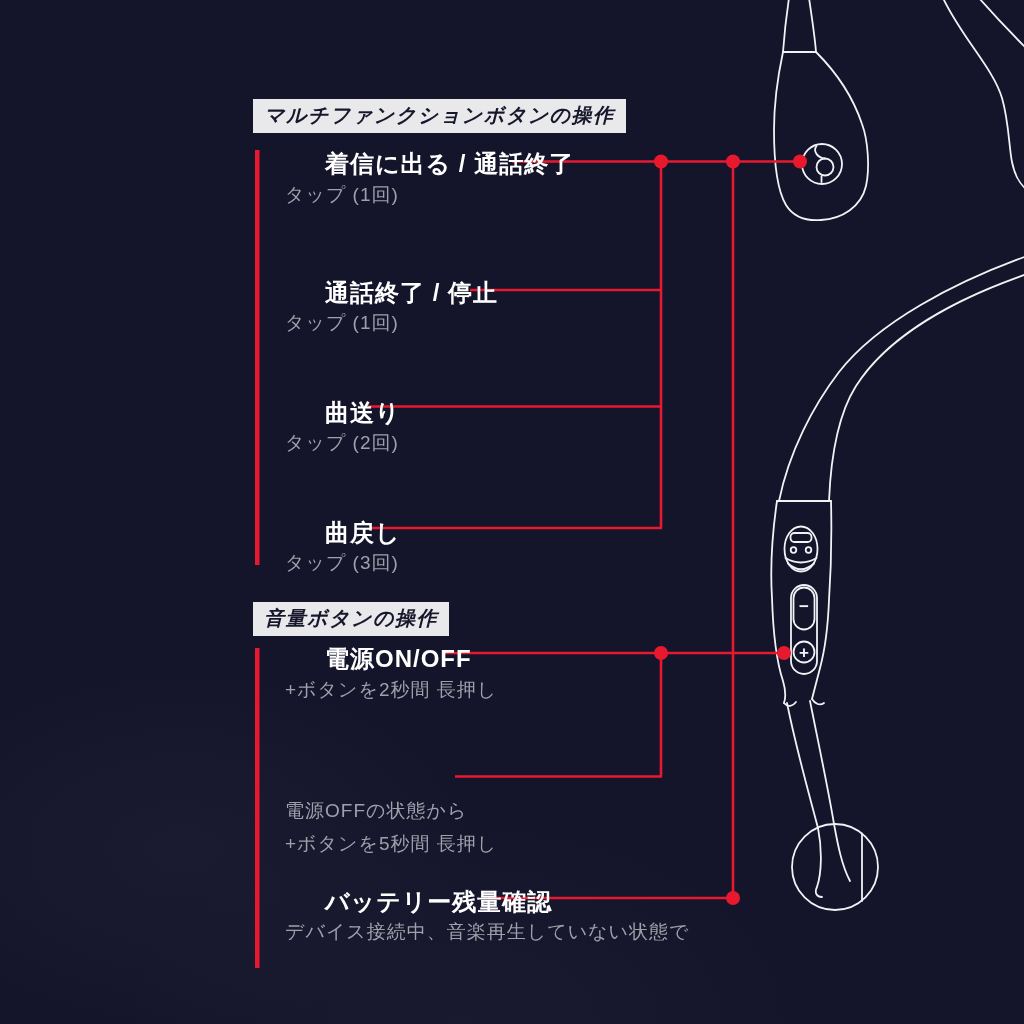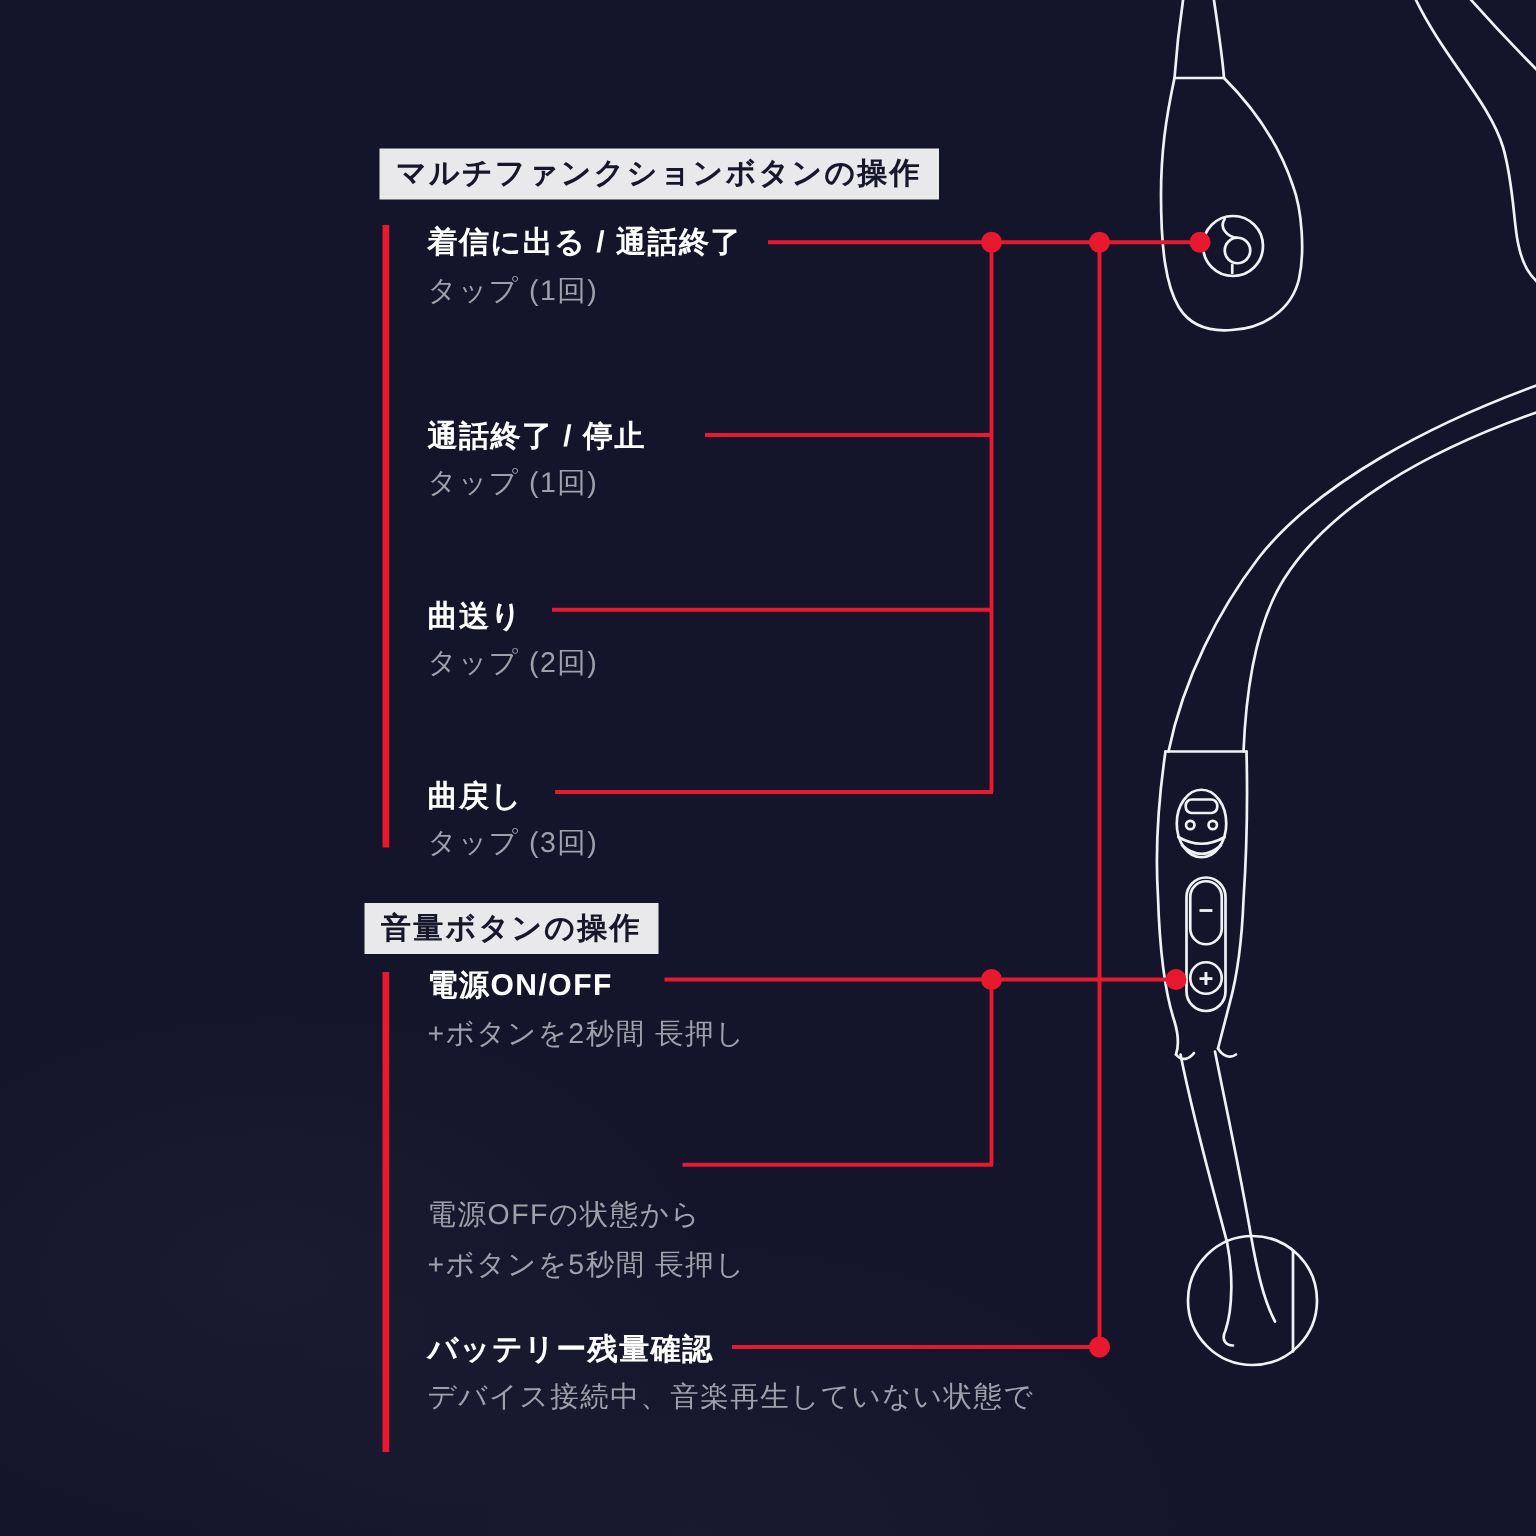--- a/index.html
+++ b/index.html
@@ -12,26 +12,26 @@
       radial-gradient(ellipse 420px 260px at 18% 83%, rgba(150,150,170,0.05), rgba(0,0,0,0) 70%),
       radial-gradient(ellipse 500px 300px at 45% 100%, rgba(150,150,170,0.04), rgba(0,0,0,0) 70%),
       #14142A;
     font-family:"Liberation Sans","DejaVu Sans",sans-serif;
   }
   .overlay{position:absolute;left:0;top:0;width:1024px;height:1024px;}
   .hdr{
     position:absolute;
     background:#E9E9EC;color:#17172C;
     font-size:20px;font-weight:bold;letter-spacing:1.5px;
-    padding:3px 11px 4px;white-space:nowrap;
+    padding:3px 11px 4px;white-space:nowrap;font-style:italic;
   }
   .label{
     position:absolute;
-    color:#FFFFFF;font-size:20px;font-weight:bold;
-    letter-spacing:1px;white-space:nowrap;
+    color:#FFFFFF;font-size:24px;font-weight:bold;
+    letter-spacing:1px;white-space:nowrap;margin-left:40px;
   }
   .sub{
     position:absolute;
     color:#9EA0AA;font-size:19px;
     letter-spacing:1px;white-space:nowrap;line-height:33px;text-align:right;
   }
 </style>
 </head>
 <body>
 
@@ -133,21 +133,21 @@
 
   <div class="label" style="left:285px;top:277px">通話終了 / 停止</div>
   <div class="sub" style="left:285px;top:306px">タップ (1回)</div>
 
   <div class="label" style="left:285px;top:397px">曲送り</div>
   <div class="sub" style="left:285px;top:426px">タップ (2回)</div>
 
   <div class="label" style="left:285px;top:517px">曲戻し</div>
   <div class="sub" style="left:285px;top:546px">タップ (3回)</div>
 
-  <div class="hdr" style="left:243px;top:602px">音量ボタンの操作</div>
+  <div class="hdr" style="left:253px;top:602px">音量ボタンの操作</div>
 
   <div class="label" style="left:285px;top:643px">電源ON/OFF</div>
   <div class="sub" style="left:285px;top:673px">+ボタンを2秒間 長押し</div>
 
   <div class="sub" style="left:285px;top:794px">電源OFFの状態から</div>
   <div class="sub" style="left:285px;top:827px">+ボタンを5秒間 長押し</div>
 
   <div class="label" style="left:285px;top:886px">バッテリー残量確認</div>
   <div class="sub" style="left:285px;top:915px">デバイス接続中、音楽再生していない状態で</div>
 

